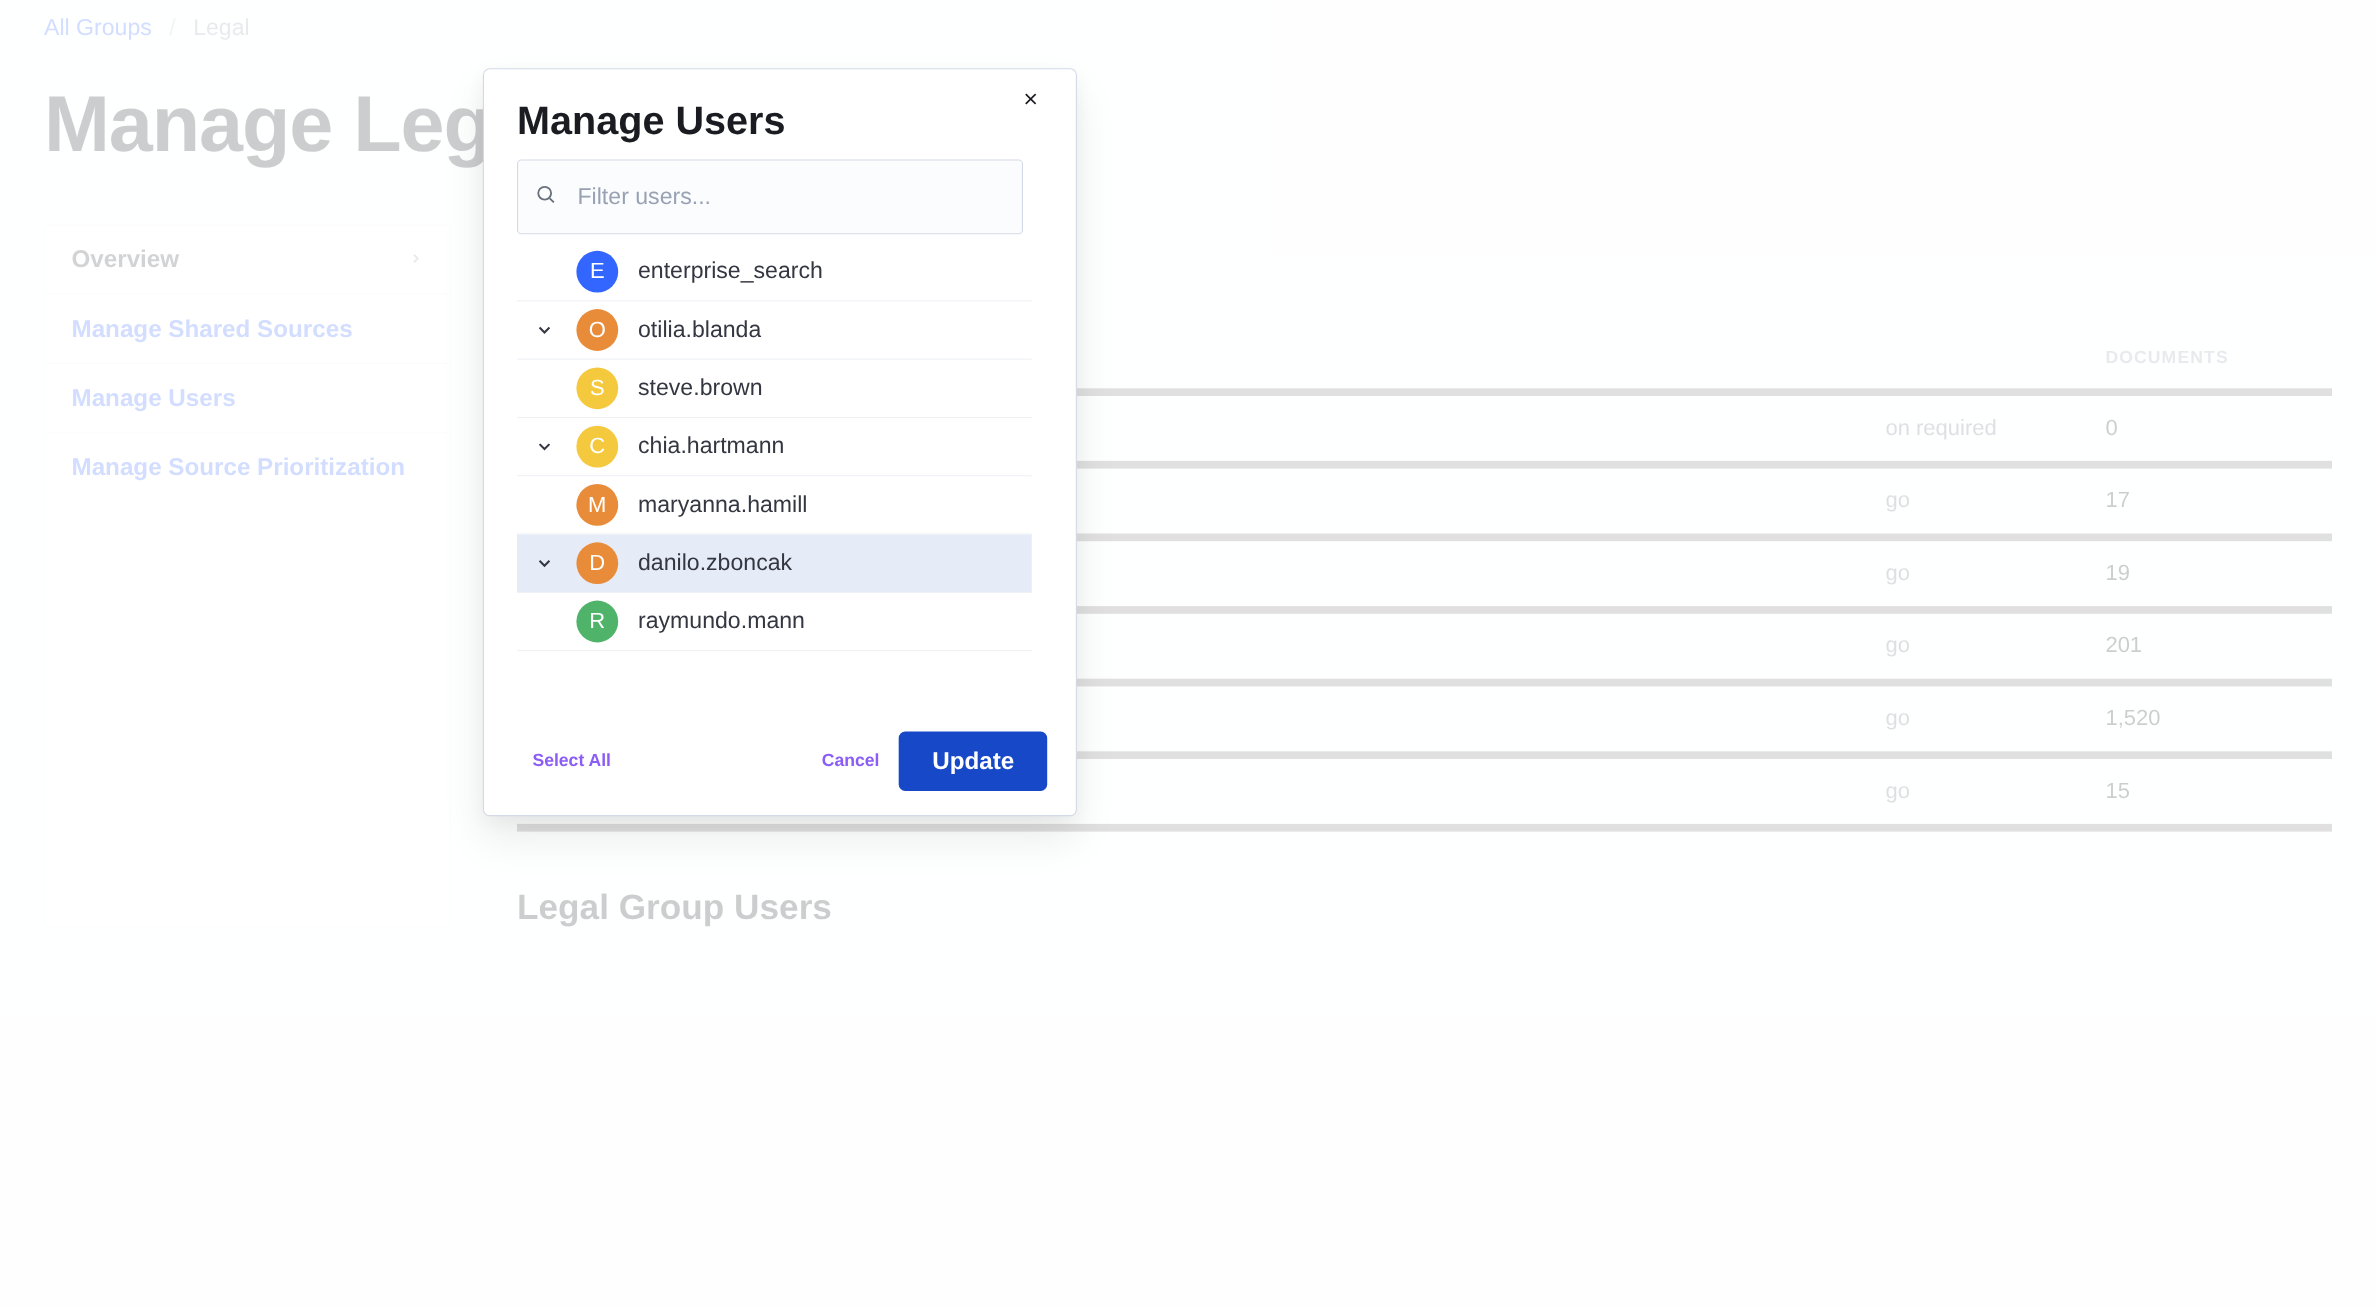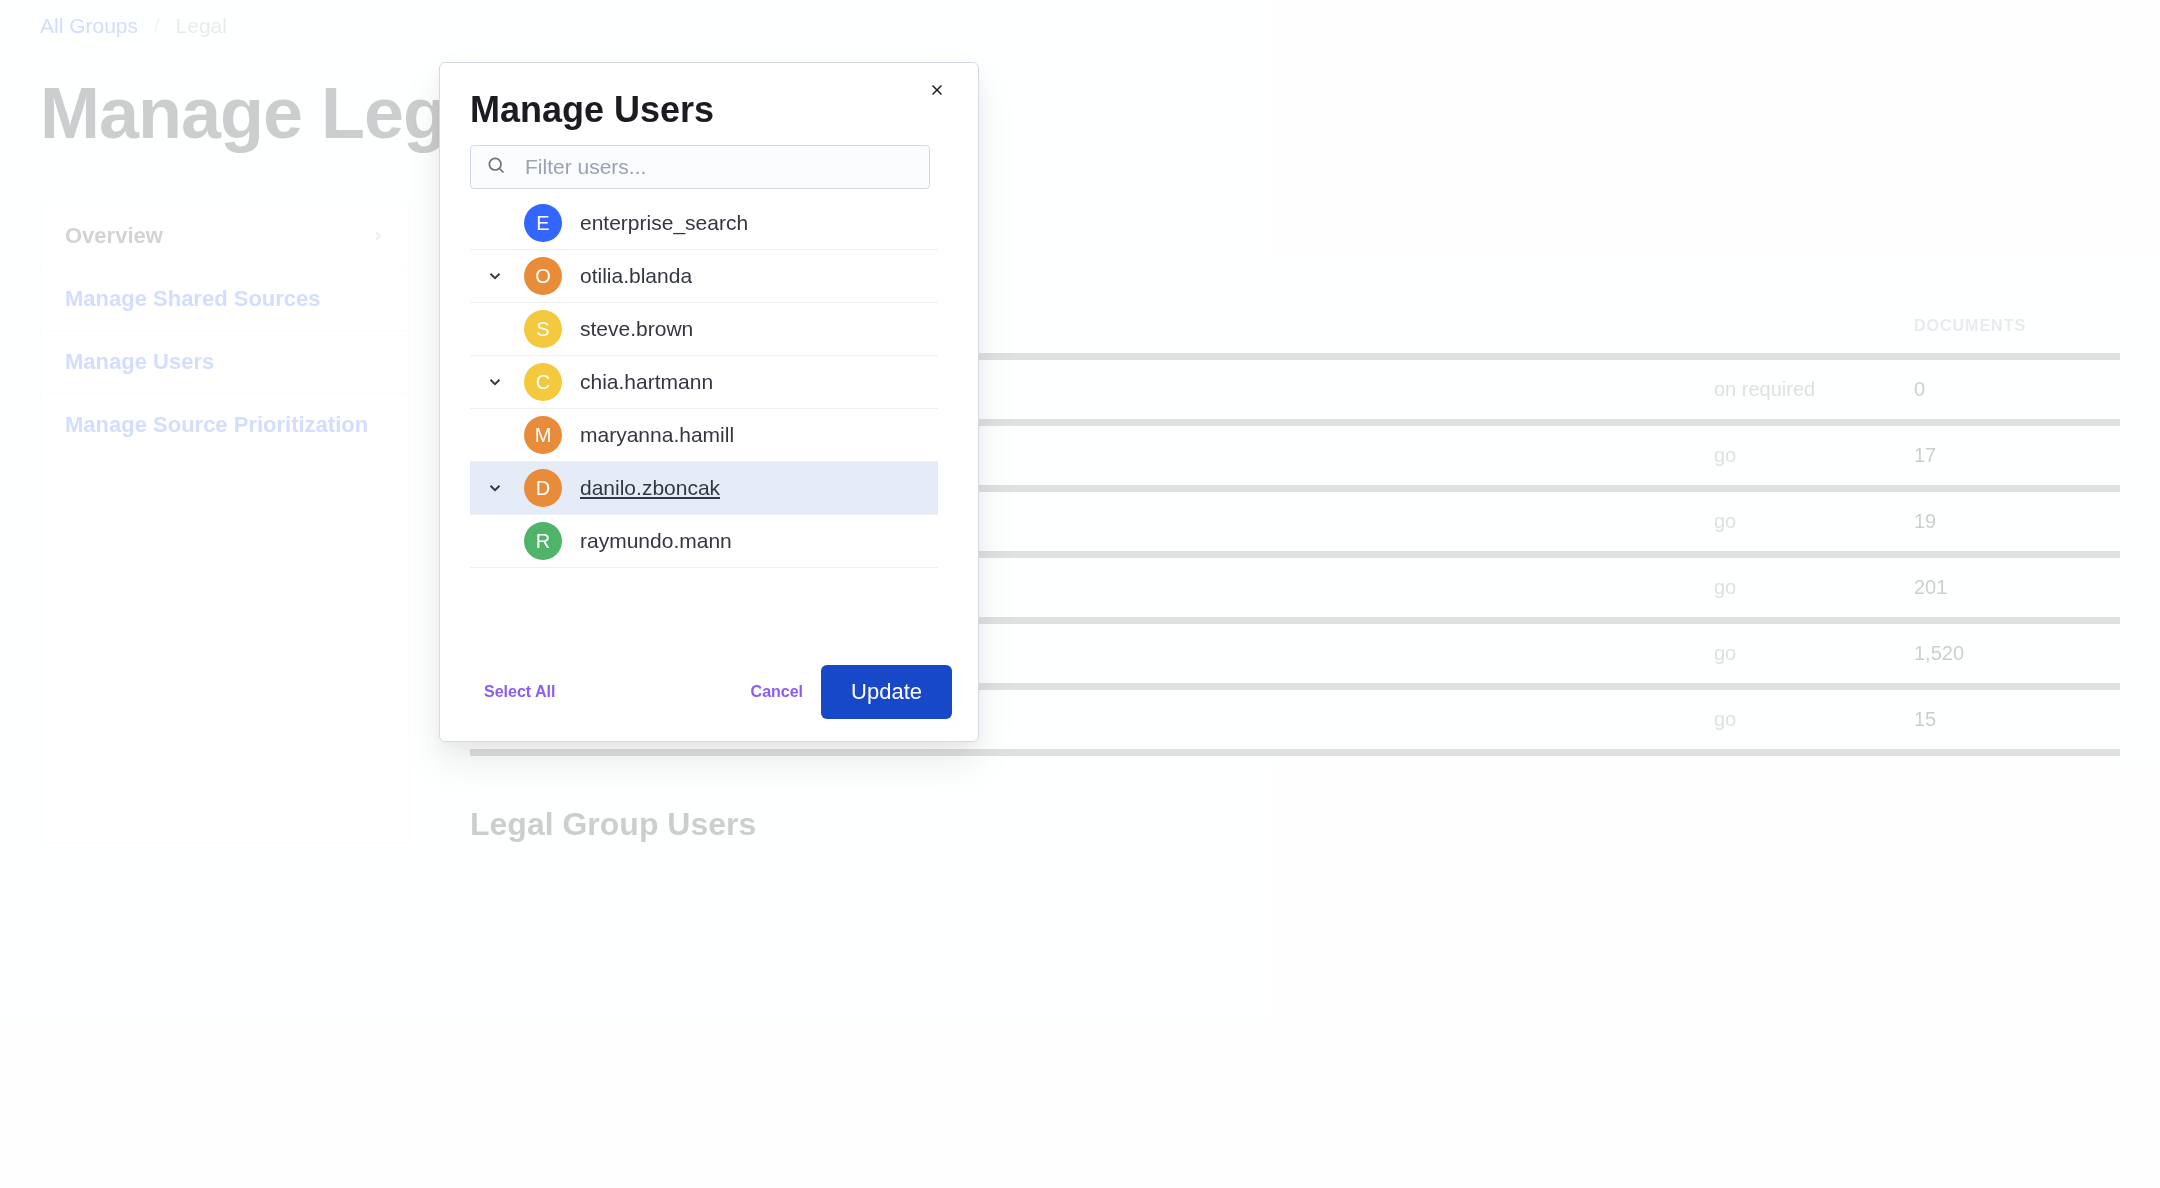--- a/index.html
+++ b/index.html
@@ -164,21 +164,21 @@
   }
   .search-icon {
     position: absolute;
     left: 16px;
     top: 50%;
     transform: translateY(-50%);
     color: #69707d;
   }
   .search-input {
     width: 100%;
-    height: 44px;
+    height: 68px;
     padding: 0 16px 0 54px;
     font-size: 21px;
     border: 1px solid #d3dae6;
     border-radius: 4px;
     background: #fbfcfd;
     color: #1a1c21;
   }
   .search-input::placeholder { color: #98a2b3; }
 
   .results-meta {
@@ -236,21 +236,20 @@
     flex-shrink: 0;
   }
   .username {
     font-size: 21px;
     color: #343741;
     white-space: nowrap;
     overflow: hidden;
     text-overflow: ellipsis;
   }
   .user-row.selected .username {
-    text-decoration: underline;
   }
 
   .av-blue   { background: #3366ff; }
   .av-orange { background: #e98c3a; }
   .av-yellow { background: #f5c93d; }
   .av-yellow2{ background: #f5c93d; }
   .av-orange2{ background: #e98c3a; }
   .av-green  { background: #4fb36a; }
 
   .modal-footer {
@@ -266,21 +265,21 @@
     color: #8b5cf6;
     cursor: pointer;
     padding: 6px 4px;
   }
   .spacer { flex: 1; }
   .primary-btn {
     background: #1648c8;
     color: #fff;
     border: none;
     font-size: 22px;
-    font-weight: 400;
+    font-weight: 700;
     padding: 14px 30px;
     border-radius: 6px;
     cursor: pointer;
     margin-left: 14px;
   }
 </style>
 </head>
 <body>
 
 <div class="page">

